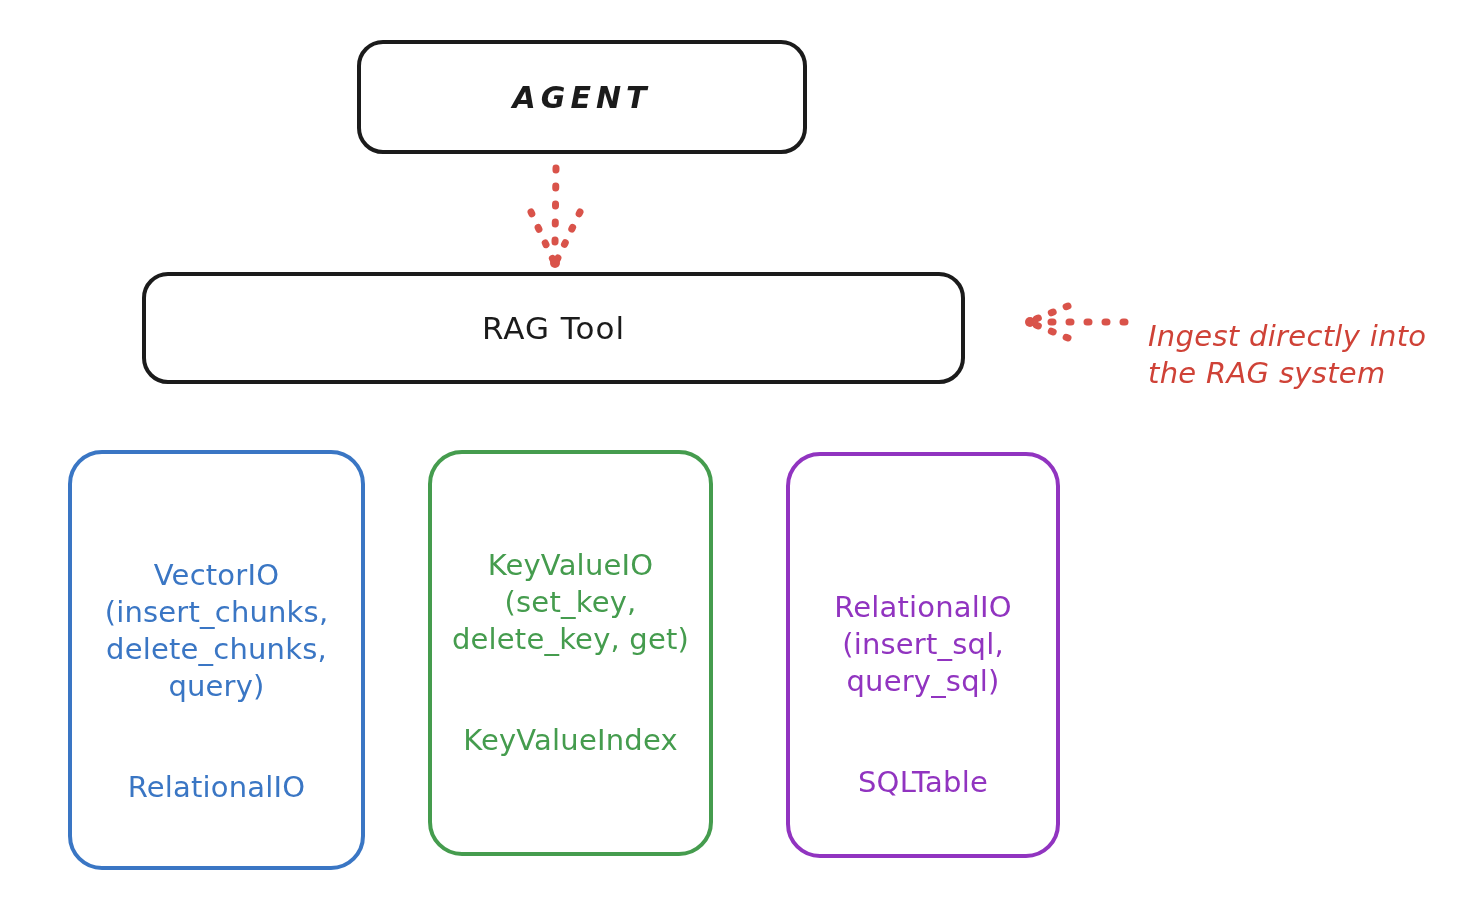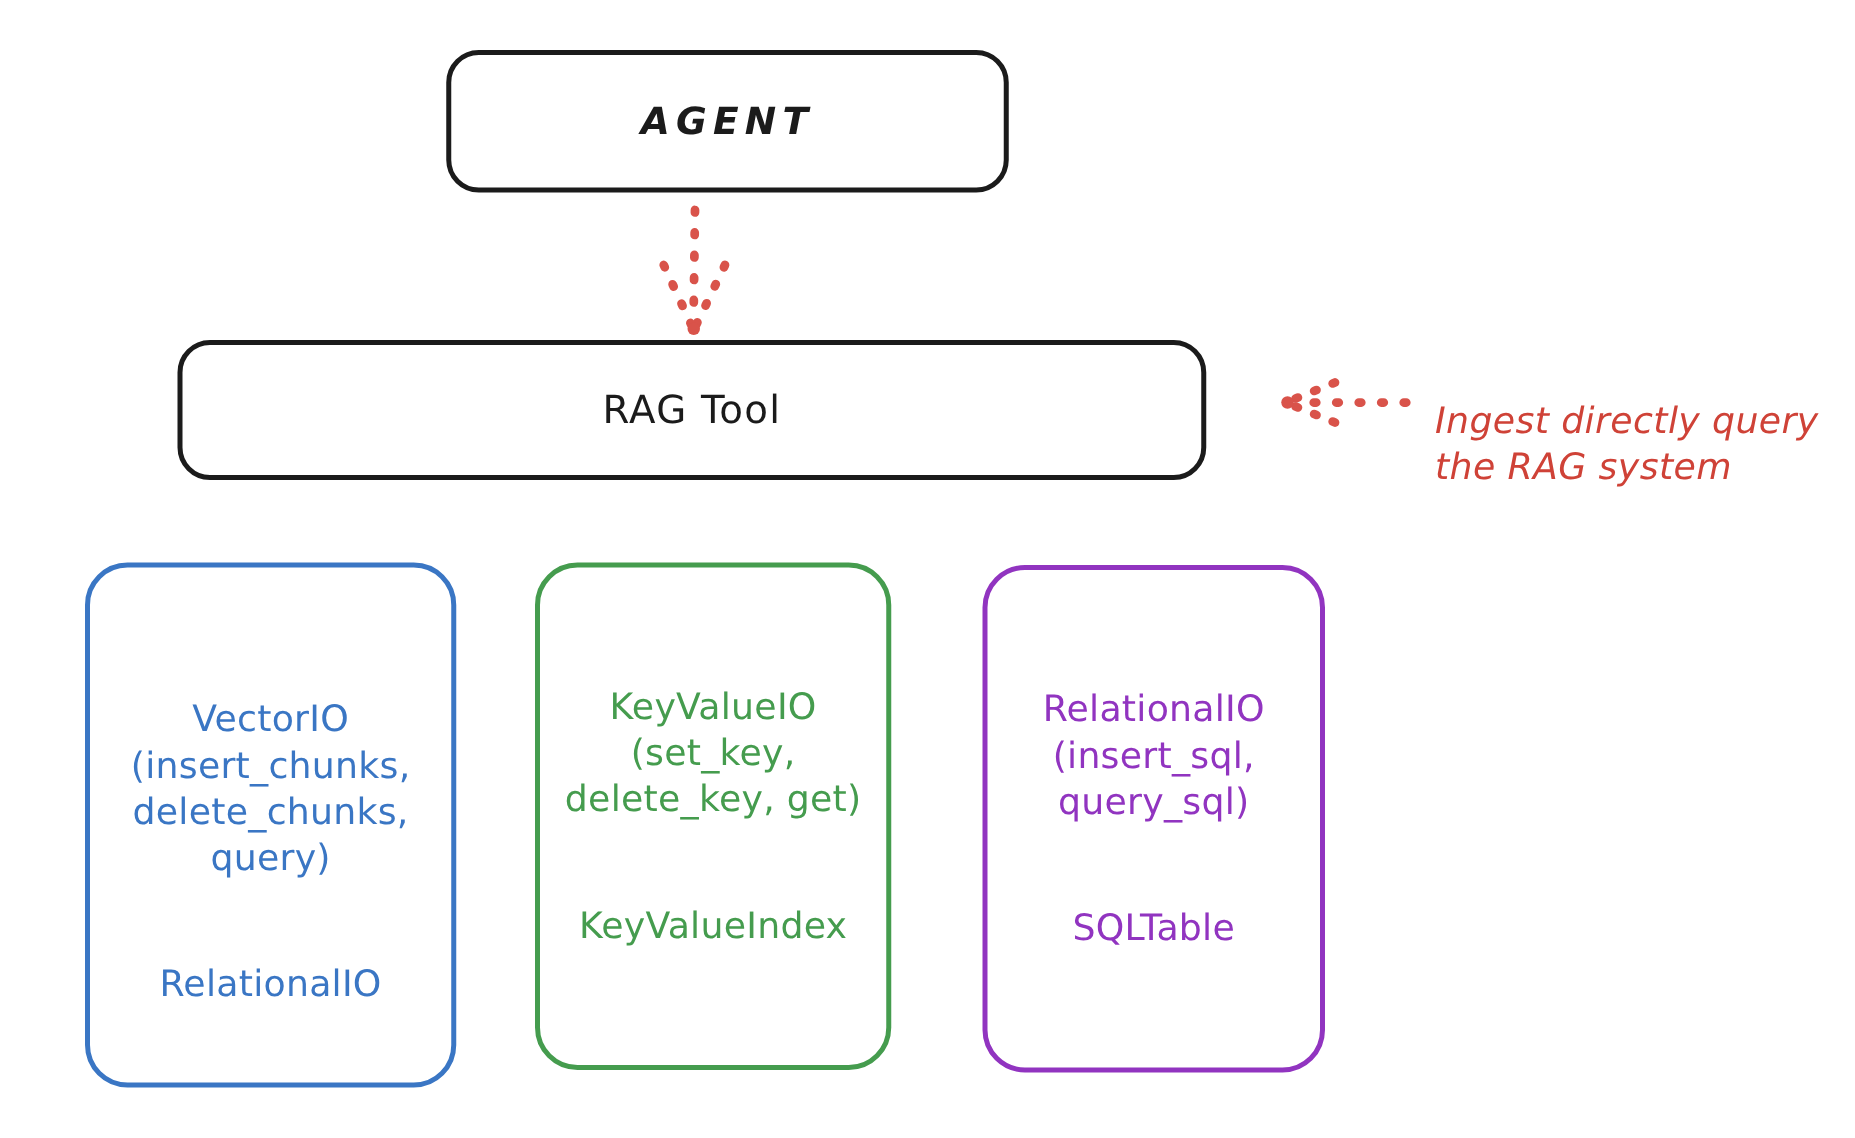--- a/index.html
+++ b/index.html
@@ -120,31 +120,31 @@
     <div class="provider-text" style="color:#459c4e; padding-top:56px;">
       <span>KeyValueIO</span>
       <span>(set_key,
 delete_key, get)</span>
       <span class="spacer-gap"></span>
       <span>KeyValueIndex</span>
     </div>
   </div>
 
   <div class="node node-provider" id="node-relationalio" style="left:786px; top:452px; width:274px; height:406px; border-color:#9134c0;">
-    <div class="provider-text" style="color:#9134c0; padding-top:56px;">
+    <div class="provider-text" style="color:#9134c0; padding-top:96px;">
       <span>RelationalIO</span>
       <span>(insert_sql,
 query_sql)</span>
       <span class="spacer-gap"></span>
       <span>SQLTable</span>
     </div>
   </div>
 
   <div id="annotation" style="left:1148px; top:280px; width:330px; color:#cf4237;">
-    <span>Ingest directly query
+    <span>Ingest directly into
 the RAG system</span>
   </div>
 
   <svg class="overlay" viewBox="0 0 1484 910">
 
     <g>
       <path d="M 556 168 L 555 244" stroke="#d9534a" stroke-width="7" fill="none" stroke-linecap="round" stroke-dasharray="2 16"></path>
 
       <path d="M 531 212 L 554 262" stroke="#d9534a" stroke-width="7" fill="none" stroke-linecap="round" stroke-dasharray="2 15"></path>
       <path d="M 580 212 L 556 262" stroke="#d9534a" stroke-width="7" fill="none" stroke-linecap="round" stroke-dasharray="2 15"></path>

